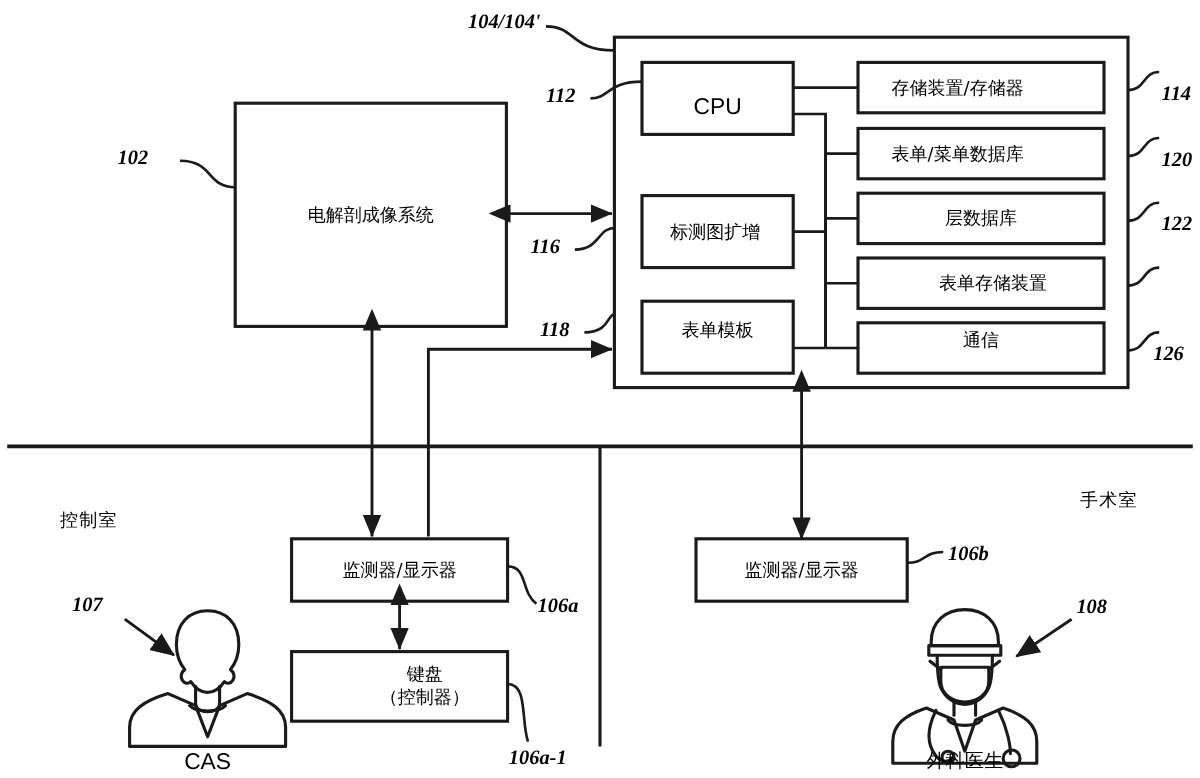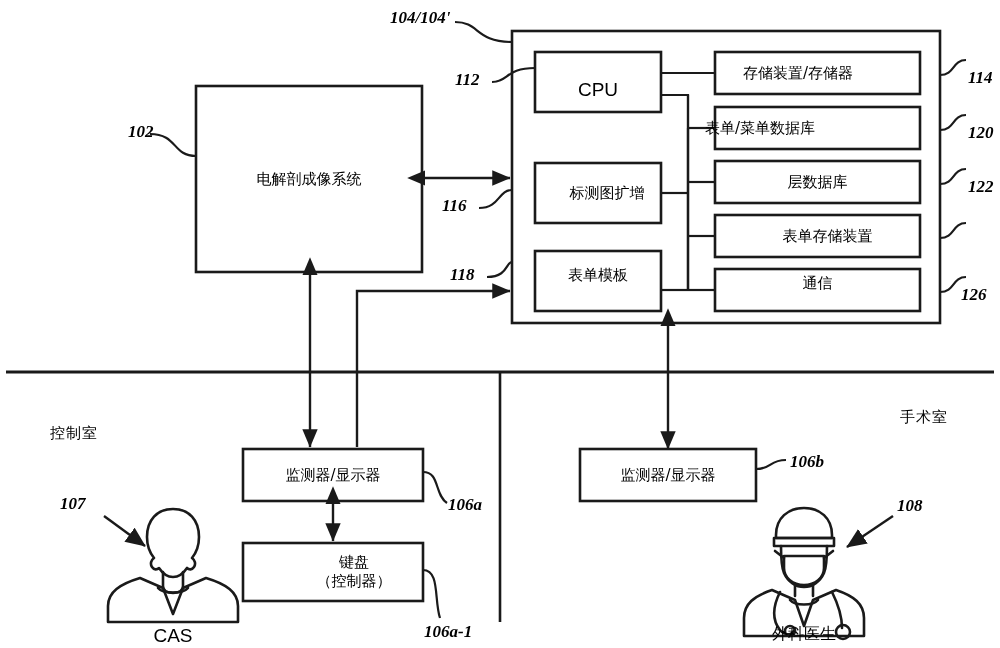--- a/index.html
+++ b/index.html
@@ -190,44 +190,44 @@
         <circle cx="790" cy="631" r="5"></circle>
       </g>
 
     </g>
   </svg>
 
   <div class="boxlabel" style="left:196px;top:86px;width:226px;height:186px;">电解剖成像系统</div>
 
   <div class="boxlabel latin" style="left:535px;top:52px;width:126px;height:76px;">CPU</div>
 
-  <div class="boxlabel" style="left:550px;top:163px;width:114px;height:60px;">标测图扩增</div>
+  <div class="boxlabel" style="left:539px;top:163px;width:114px;height:60px;">标测图扩增</div>
 
   <div class="boxlabel" style="left:535px;top:251px;width:126px;height:48px;">表单模板</div>
 
   <div class="boxlabel" style="left:715px;top:52px;width:166px;height:42px;">存储装置/存储器</div>
 
-  <div class="boxlabel" style="left:677px;top:107px;width:166px;height:42px;">表单/菜单数据库</div>
+  <div class="boxlabel" style="left:715px;top:107px;width:166px;height:42px;">表单/菜单数据库</div>
 
   <div class="boxlabel" style="left:715px;top:161px;width:205px;height:42px;">层数据库</div>
 
   <div class="boxlabel" style="left:715px;top:215px;width:225px;height:42px;">表单存储装置</div>
 
   <div class="boxlabel" style="left:715px;top:269px;width:205px;height:29px;">通信</div>
 
   <div class="boxlabel" style="left:243px;top:449px;width:180px;height:52px;">监测器/显示器</div>
 
   <div class="boxlabel" style="left:243px;top:543px;width:180px;height:58px;padding-left:21px;">键盘
 （控制器）</div>
 
   <div class="boxlabel" style="left:580px;top:449px;width:176px;height:52px;">监测器/显示器</div>
 
   <div class="refnum" style="left:390px;top:8px;">104/104'</div>
   <div class="refnum" style="left:455px;top:70px;">112</div>
-  <div class="refnum" style="left:128px;top:122px;">102</div>
+  <div class="refnum" style="left:98px;top:122px;">102</div>
   <div class="refnum" style="left:442px;top:196px;">116</div>
   <div class="refnum" style="left:450px;top:265px;">118</div>
 
   <div class="refnum" style="left:968px;top:68px;">114</div>
   <div class="refnum" style="left:968px;top:123px;">120</div>
   <div class="refnum" style="left:968px;top:177px;">122</div>
   <div class="refnum" style="left:968px;top:231px;margin-left:35px;">124</div>
   <div class="refnum" style="left:961px;top:285px;">126</div>
 
   <div class="refnum" style="left:448px;top:495px;">106a</div>

